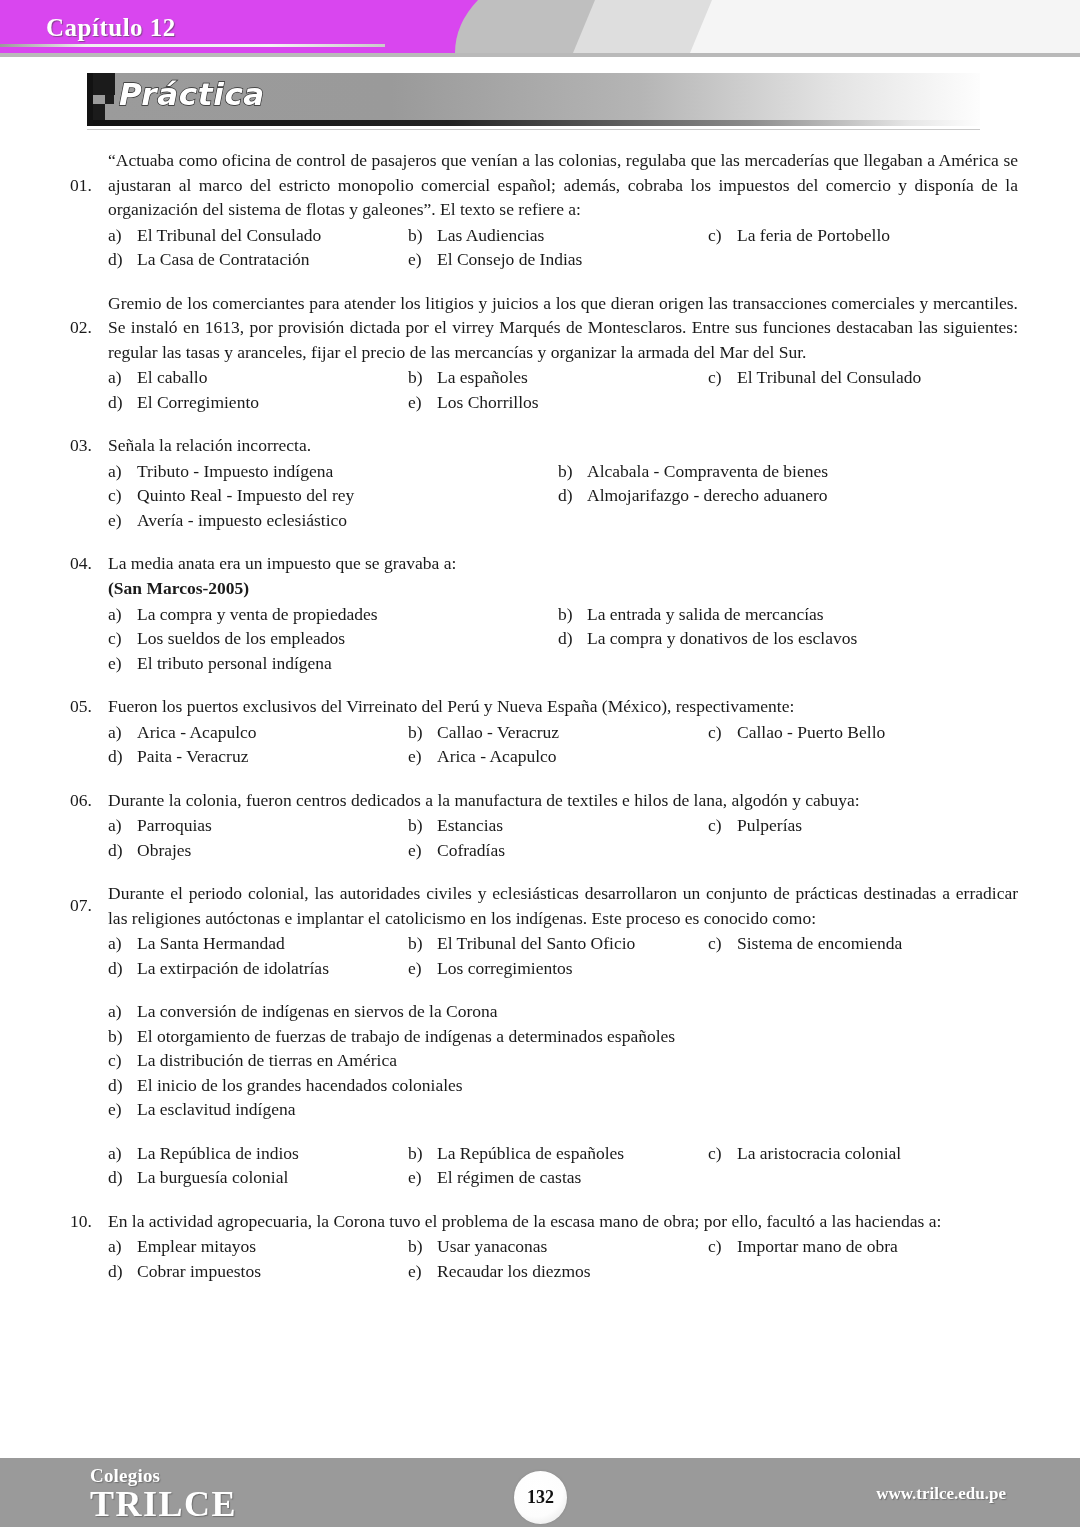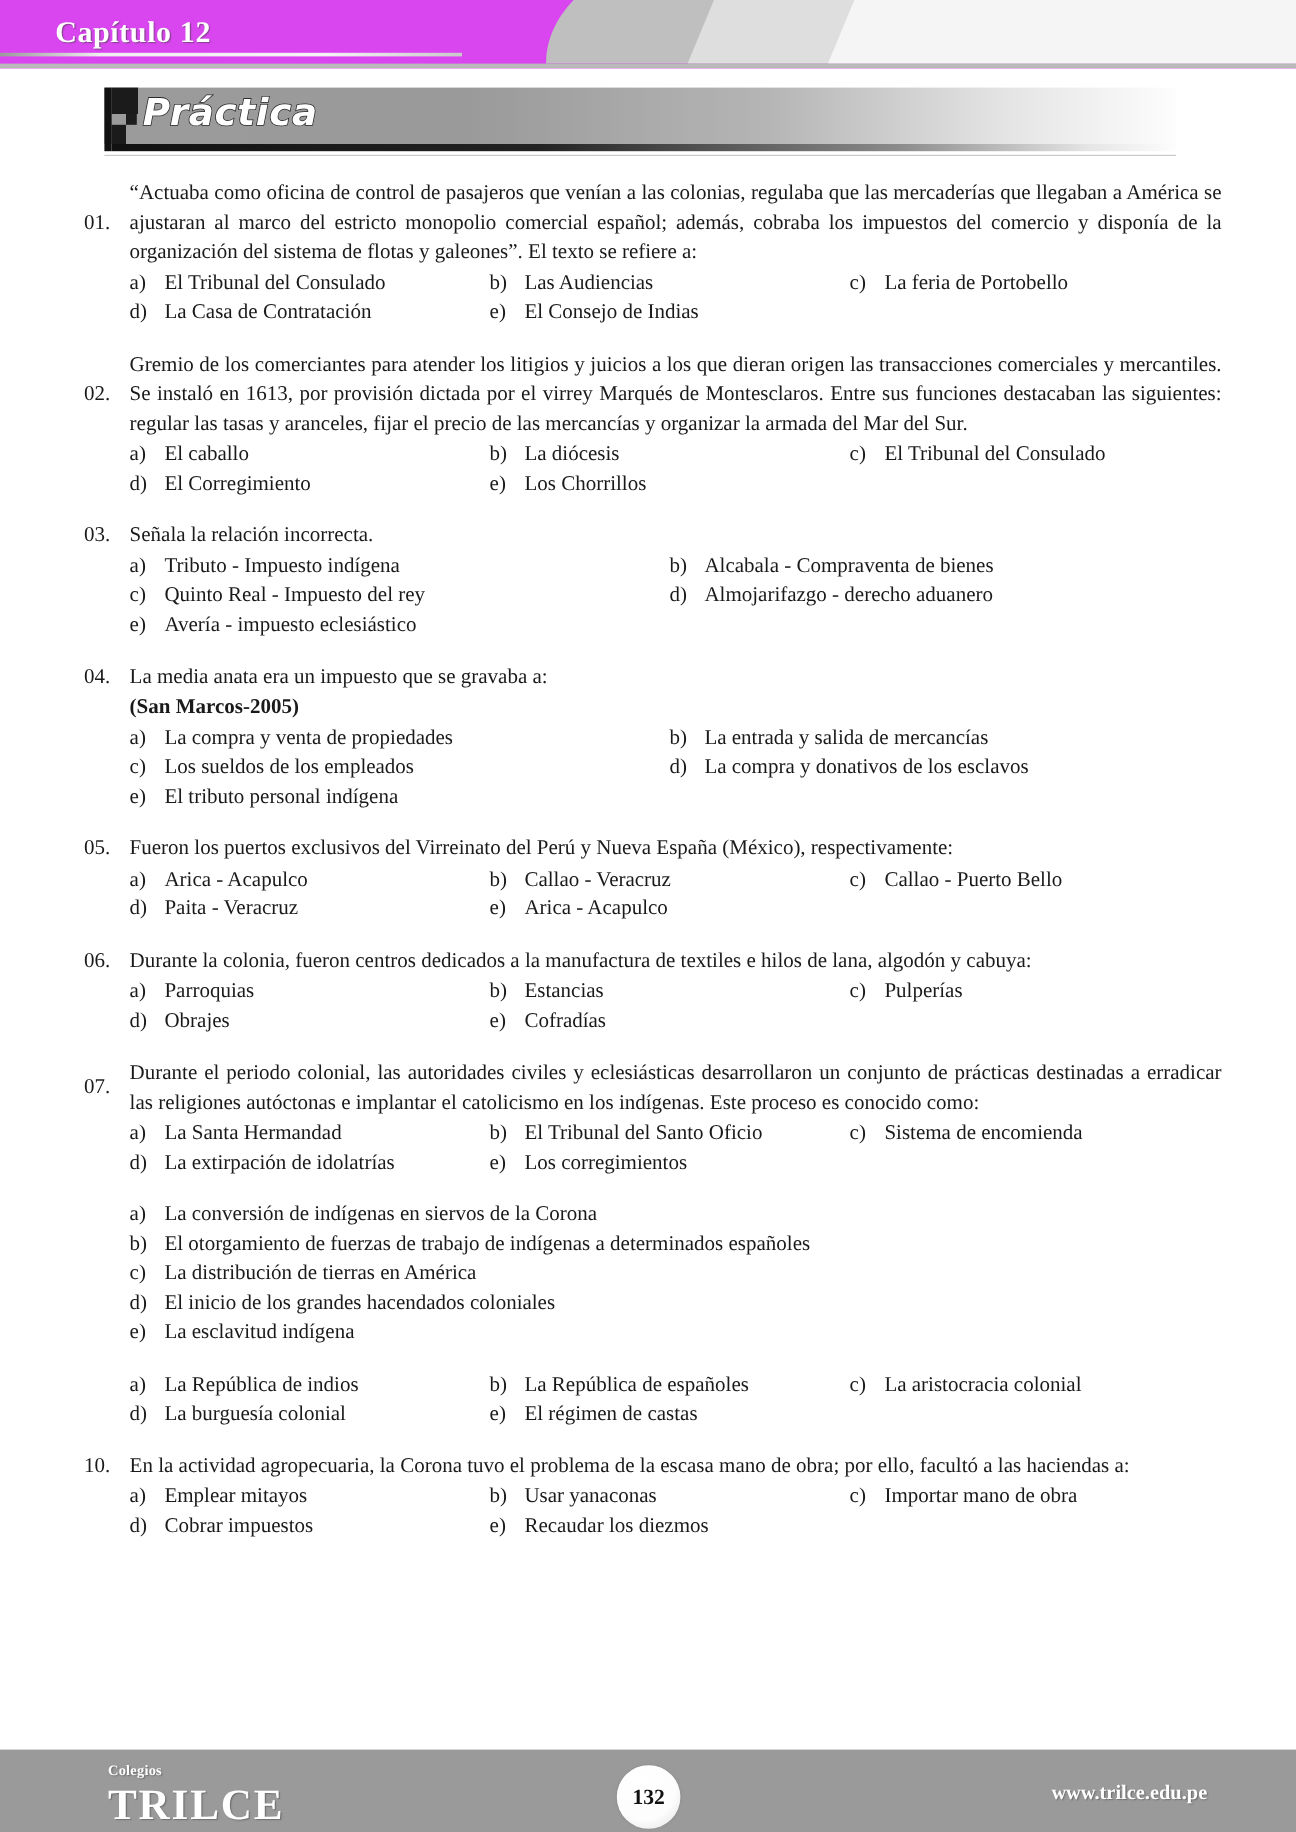--- a/index.html
+++ b/index.html
@@ -209,21 +209,21 @@
     background: #9a9a9a;
   }
   .footer-logo {
     position: absolute;
     left: 90px;
     top: 8px;
     color: #ffffff;
     font-family: "Liberation Serif", "DejaVu Serif", serif;
   }
   .footer-logo-top {
-    font-size: 12px;
+    font-size: 19px;
     font-weight: bold;
     letter-spacing: 0.2px;
     line-height: 19px;
     text-shadow: 1px 1px 1px rgba(70,70,70,0.5);
   }
   .footer-logo-main {
     font-size: 36px;
     font-weight: bold;
     letter-spacing: 1.5px;
     line-height: 38px;
@@ -321,21 +321,21 @@
         <div class="q-stem">Gremio de los comerciantes para atender los litigios y juicios a los que dieran origen las transacciones comerciales y mercantiles. Se instaló en 1613, por provisión dictada por el virrey Marqués de Montesclaros. Entre sus funciones destacaban las siguientes: regular las tasas y aranceles, fijar el precio de las mercancías y organizar la armada del Mar del Sur.</div>
       </div>
       <div class="opts cols-3">
         <div class="opt-row">
           <div class="opt">
             <span class="opt-letter">a)</span>
             <span class="opt-text">El caballo</span>
           </div>
           <div class="opt">
             <span class="opt-letter">b)</span>
-            <span class="opt-text">La diócesis</span>
+            <span class="opt-text">La españoles</span>
           </div>
           <div class="opt">
             <span class="opt-letter">c)</span>
             <span class="opt-text">El Tribunal del Consulado</span>
           </div>
         </div>
         <div class="opt-row">
           <div class="opt">
             <span class="opt-letter">d)</span>
             <span class="opt-text">El Corregimiento</span>

